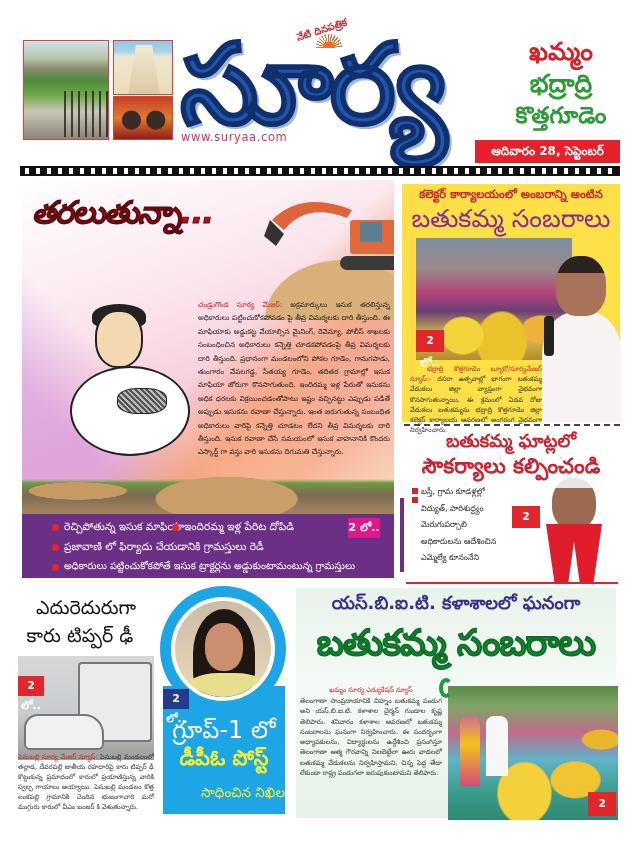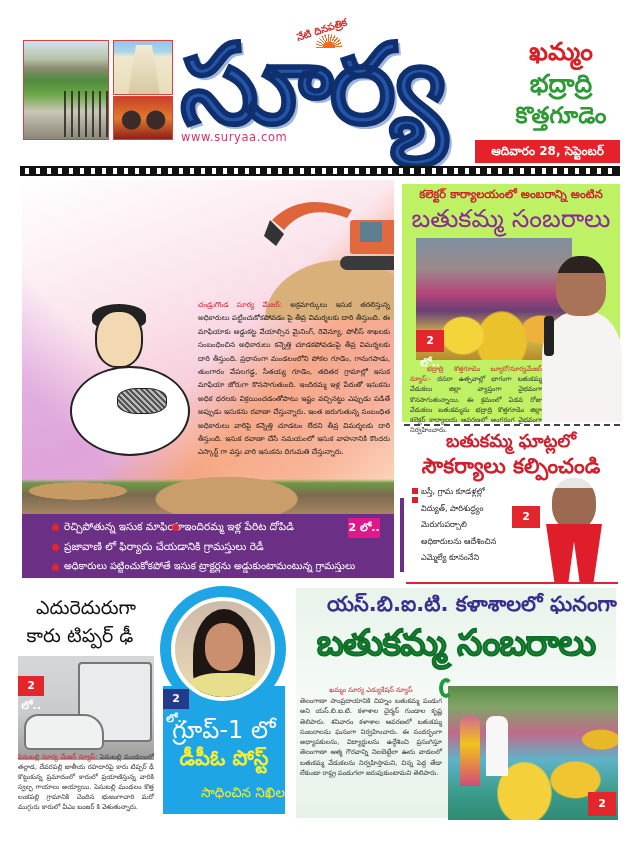--- a/index.html
+++ b/index.html
@@ -77,21 +77,21 @@
   .lead-body .dateline { color: #d4232e; }
   .lead-footer { left: 0; top: 334px; width: 372px; height: 64px; background: #6b2f86; }
   .bullet { position: absolute; font-size: 10.5px; color: #fff; display: flex; align-items: center; white-space: nowrap; }
   .bullet .dot { width: 7px; height: 7px; border-radius: 50%; background: #e8242b; margin-right: 5px; flex: 0 0 7px; }
   .badge { position: absolute; color: #fff; font-weight: bold; font-size: 11px; text-align: center; line-height: 20px; }
   .badge-pink { background: #e0198a; }
   .badge-red { background: #e3262c; }
   .badge-navy { background: #263a8c; }
 
   
-  .collector { left: 402px; top: 184px; width: 218px; height: 238px; background: #bef264; }
+  .collector { left: 402px; top: 184px; width: 218px; height: 238px; background: #fde047; }
   .coll-kicker { left: 0; top: 3px; width: 218px; text-align: center; font-size: 11.5px; color: #d0202c; font-weight: bold; }
   .coll-head { left: 0; top: 20px; width: 218px; text-align: center; font-size: 25px; color: #8a2a93; }
   .coll-photo { left: 14px; top: 54px; width: 156px; height: 122px;
     background:
       radial-gradient(ellipse at 30% 80%, #f3d43a 0 20px, transparent 22px),
       radial-gradient(ellipse at 55% 85%, #e9c22c 0 24px, transparent 26px),
       radial-gradient(ellipse at 80% 75%, #f0b13c 0 18px, transparent 20px),
       linear-gradient(180deg, #7e8fa0 0%, #9a8a8a 25%, #b5457a 45%, #6a3f75 60%, #d8c04a 80%, #b58a2c 100%); }
   .coll-man { left: 140px; top: 72px; width: 80px; height: 166px; }
   .coll-man .head { position:absolute; left:14px; top:0; width:50px; height:60px; border-radius:45% 45% 40% 40%;
@@ -136,21 +136,21 @@
   .nik-photo .hair { position:absolute; left:18px; top:8px; width:62px; height:90px; border-radius: 50% 50% 30% 30%; background:#1d1612; }
   .nik-photo .face { position:absolute; left:30px; top:22px; width:38px; height:48px; border-radius: 45%; background:#c98f6e; }
   .nik-photo .dress { position:absolute; left:10px; top:72px; width:84px; height:40px; border-radius: 40% 40% 0 0; background:#e8df8c; }
   .nik-head1 { left: 163px; top: 716px; width: 122px; text-align: center; font-size: 24px; color: #fff; }
   .nik-head2 { left: 163px; top: 746px; width: 122px; text-align: center; font-size: 21px; color: #f3ef36; font-weight: bold; }
   .nik-head3 { left: 163px; top: 784px; width: 122px; text-align: right; font-size: 13.5px; color: #f3ef36; }
 
   
   .sbit { left: 296px; top: 588px; width: 320px; height: 230px;
     background: linear-gradient(180deg, #e8f3ea 0%, #f5faf6 45%, #e6f2e8 100%); }
-  .sbit-kicker { left: 16px; top: 4px; width: 320px; text-align: center; font-size: 21px; color: #3a2f8f; font-weight: bold; }
+  .sbit-kicker { left: 0; top: 4px; width: 320px; text-align: center; font-size: 18px; color: #3a2f8f; font-weight: bold; }
   .sbit-head { left: 0; top: 34px; width: 320px; text-align: center; font-size: 36px; color: #1f9a3c; font-weight: bold;
     letter-spacing: -1px; -webkit-text-stroke: 1px #0f6e28; }
   .sbit-dateline { left: 4px; top: 98px; width: 142px; text-align: center; font-size: 6.6px; color: #c7252e; }
   .sbit-body { left: 4px; top: 108px; width: 142px; font-size: 6.6px; line-height: 10.3px; color: #333; text-align: justify; }
   .sbit-photo { left: 152px; top: 98px; width: 170px; height: 134px; overflow: hidden;
     background:
       radial-gradient(ellipse at 45% 80%, #f4d13b 0 26px, transparent 28px),
       radial-gradient(ellipse at 75% 70%, #f0c531 0 24px, transparent 26px),
       radial-gradient(ellipse at 90% 40%, #e8b72a 0 18px, transparent 20px),
       linear-gradient(180deg, #5b8a4a 0%, #7fa566 15%, #c06b8a 35%, #5fb3c8 55%, #3a9c8a 80%, #2f8a74 100%); }
@@ -183,20 +183,21 @@
 
 <div class="abs lead">
   <div class="abs sand-pile"></div>
   <svg class="abs excavator" viewBox="0 0 150 95">
     <path d="M10 30 Q40 0 90 20 L85 28 Q45 12 22 40 Z" fill="#e0643a"></path>
     <path d="M8 30 L22 44 L14 56 L2 46 Z" fill="#333"></path>
     <rect x="88" y="30" width="48" height="34" rx="3" fill="#e06a3e"></rect>
     <rect x="98" y="32" width="22" height="20" fill="#5e7e92"></rect>
     <rect x="78" y="66" width="66" height="14" rx="7" fill="#3a3a3a"></rect>
   </svg>
+  <div class="abs lead-kicker">తరలుతున్నా...</div>
 
   <div class="abs sand-bottom"></div>
   <div class="abs cartoon-body"></div>
   <div class="abs cartoon-basket"></div>
   <div class="abs cartoon-hair"></div>
   <div class="abs cartoon-face"></div>
 
   <div class="abs lead-body"><span class="dateline">చండ్రుగొండ సూర్య మేజర్:</span><span> అక్రమార్కులు ఇసుక తరలిస్తున్న అధికారులు పట్టించుకోకపోవడం పై తీవ్ర విమర్శలకు దారి తీస్తుంది. ఈ మాఫియాకు అడ్డుకట్ట వేయాల్సిన మైనింగ్, రెవెన్యూ, పోలీస్ శాఖలకు సంబంధించిన అధికారులు కన్నెత్తి చూడకపోవడంపై తీవ్ర విమర్శలకు దారి తీస్తుంది. ప్రధానంగా మండలంలోని పోకల గూడెం, గానుగపాడు, తుంగారం వేపలగడ్డ, సీతయ్య గూడెం, తదితర గ్రామాల్లో ఇసుక మాఫియా జోరుగా కొనసాగుతుంది. ఇందిరమ్మ ఇళ్ల పేరుతో ఇసుకను అధిక ధరలకు విక్రయించడంతోపాటు ఇష్టం వచ్చినట్టు ఎప్పుడు పడితే అప్పుడు ఇసుకను రవాణా చేస్తున్నారు. ఇంత జరుగుతున్న సంబంధిత అధికారులు వారిపై కన్నెత్తి చూడటం లేదని తీవ్ర విమర్శలకు దారి తీస్తుంది. ఇసుక రవాణా చేసే సమయంలో ఇసుక వాహనానికి కొందరు ఎస్కార్ట్ గా వస్తు వారి ఇసుకను దిగుమతి చేస్తున్నారు.</span></div>
 
   <div class="abs lead-footer">

